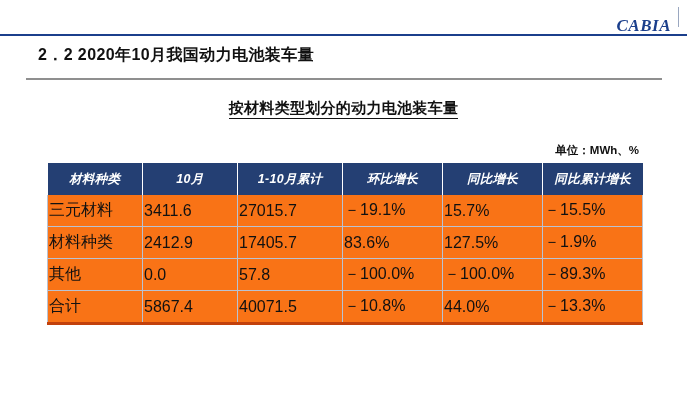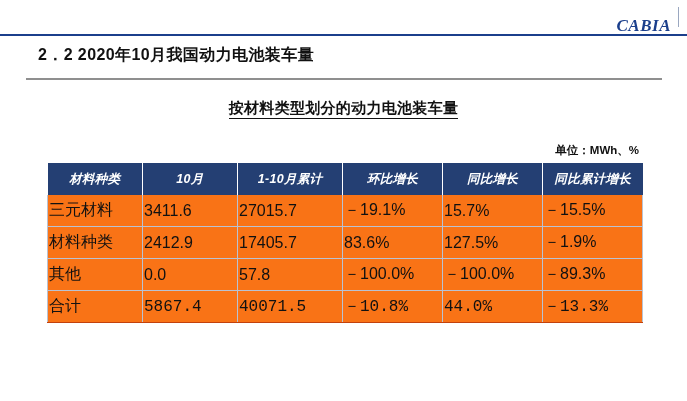--- a/index.html
+++ b/index.html
@@ -156,22 +156,21 @@
     font-size: 16px;
     color: #111111;
     border-bottom: 1px solid #b9c2d2;
     border-right: 1px solid #b9c2d2;
     background: #f97316;
   }
   table.data td:first-child {
     border-left: 1px solid #b9c2d2;
   }
   table.data tr:last-child td {
-    border-bottom: 1px solid #c2410c;
-    font-family: Liberation Mono, monospace;
+    border-bottom: 3px solid #c2410c;
   }
   td.cat {
     font-weight: normal;
   }
   td.dash-cell {
     letter-spacing: -1px;
   }
   .col-0 { width: 95px; }
   .col-1 { width: 95px; }
   .col-2 { width: 105px; }

